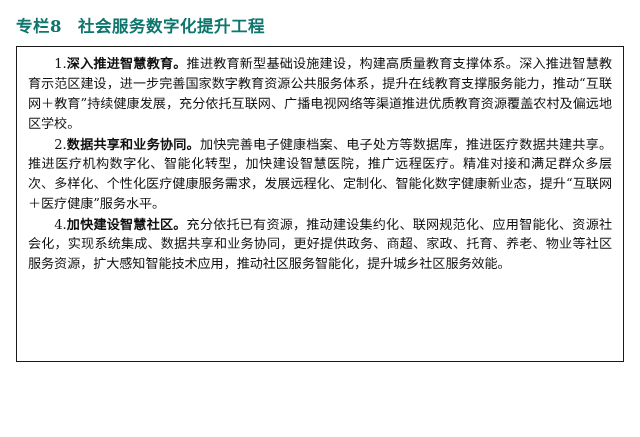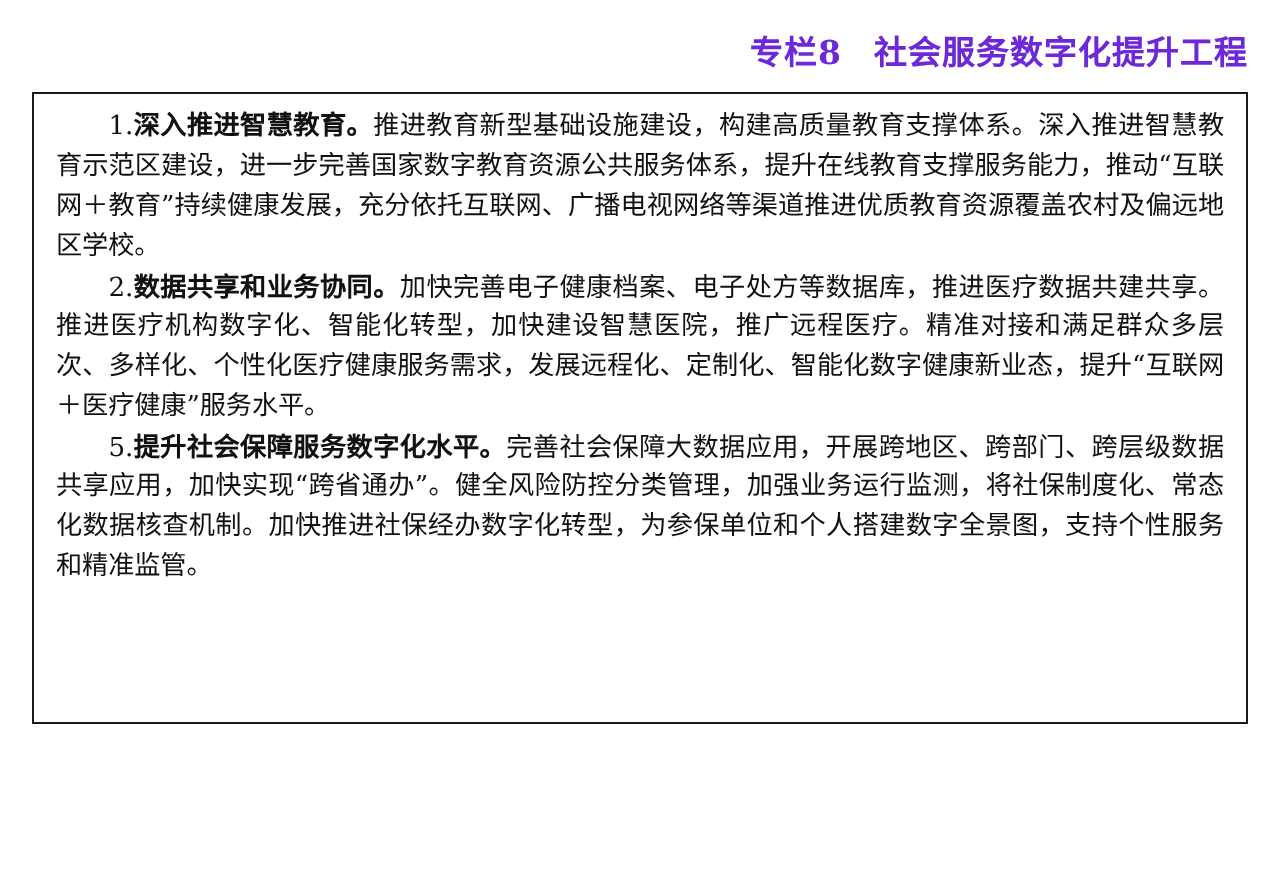--- a/index.html
+++ b/index.html
@@ -16,25 +16,25 @@
   }
   .page {
     position: relative;
     width: 640px;
     height: 437px;
     box-sizing: border-box;
     padding: 10px 16px 8px 16px;
     background: #ffffff;
   }
   .doc-title {
-    text-align: right;
+    text-align: left;
     font-size: 16.5px;
     font-weight: bold;
     letter-spacing: 0.5px;
-    color: #6d28d9;
+    color: #0f766e;
     margin: 6px 0 9px 0;
     line-height: 1.3;
   }
   .doc-title .title-num {
     margin-right: 2px;
   }
   .doc-title .title-gap {
     display: inline-block;
     width: 14px;
   }
@@ -76,19 +76,19 @@
 
     <p class="para">
       <span class="seq">1.</span><span class="lead">深入推进智慧教育。</span><span class="body">推进教育新型基础设施建设，构建高质量教育支撑体系。深入推进智慧教育示范区建设，进一步完善国家数字教育资源公共服务体系，提升在线教育支撑服务能力，推动“互联网＋教育”持续健康发展，充分依托互联网、广播电视网络等渠道推进优质教育资源覆盖农村及偏远地区学校。</span>
     </p>
 
     <p class="para">
       <span class="seq">2.</span><span class="lead">数据共享和业务协同。</span><span class="body">加快完善电子健康档案、电子处方等数据库，推进医疗数据共建共享。推进医疗机构数字化、智能化转型，加快建设智慧医院，推广远程医疗。精准对接和满足群众多层次、多样化、个性化医疗健康服务需求，发展远程化、定制化、智能化数字健康新业态，提升“互联网＋医疗健康”服务水平。</span>
     </p>
 
 
+    <p class="para">
+      <span class="seq">4.</span><span class="lead">加快建设智慧社区。</span><span class="body">充分依托已有资源，推动建设集约化、联网规范化、应用智能化、资源社会化，实现系统集成、数据共享和业务协同，更好提供政务、商超、家政、托育、养老、物业等社区服务资源，扩大感知智能技术应用，推动社区服务智能化，提升城乡社区服务效能。</span>
+    </p>
 
-    <p class="para">
-      <span class="seq">5.</span><span class="lead">提升社会保障服务数字化水平。</span><span class="body">完善社会保障大数据应用，开展跨地区、跨部门、跨层级数据共享应用，加快实现“跨省通办”。健全风险防控分类管理，加强业务运行监测，将社保制度化、常态化数据核查机制。加快推进社保经办数字化转型，为参保单位和个人搭建数字全景图，支持个性服务和精准监管。</span>
-    </p>
 
   </div>
 </div>
 
 </body></html>

